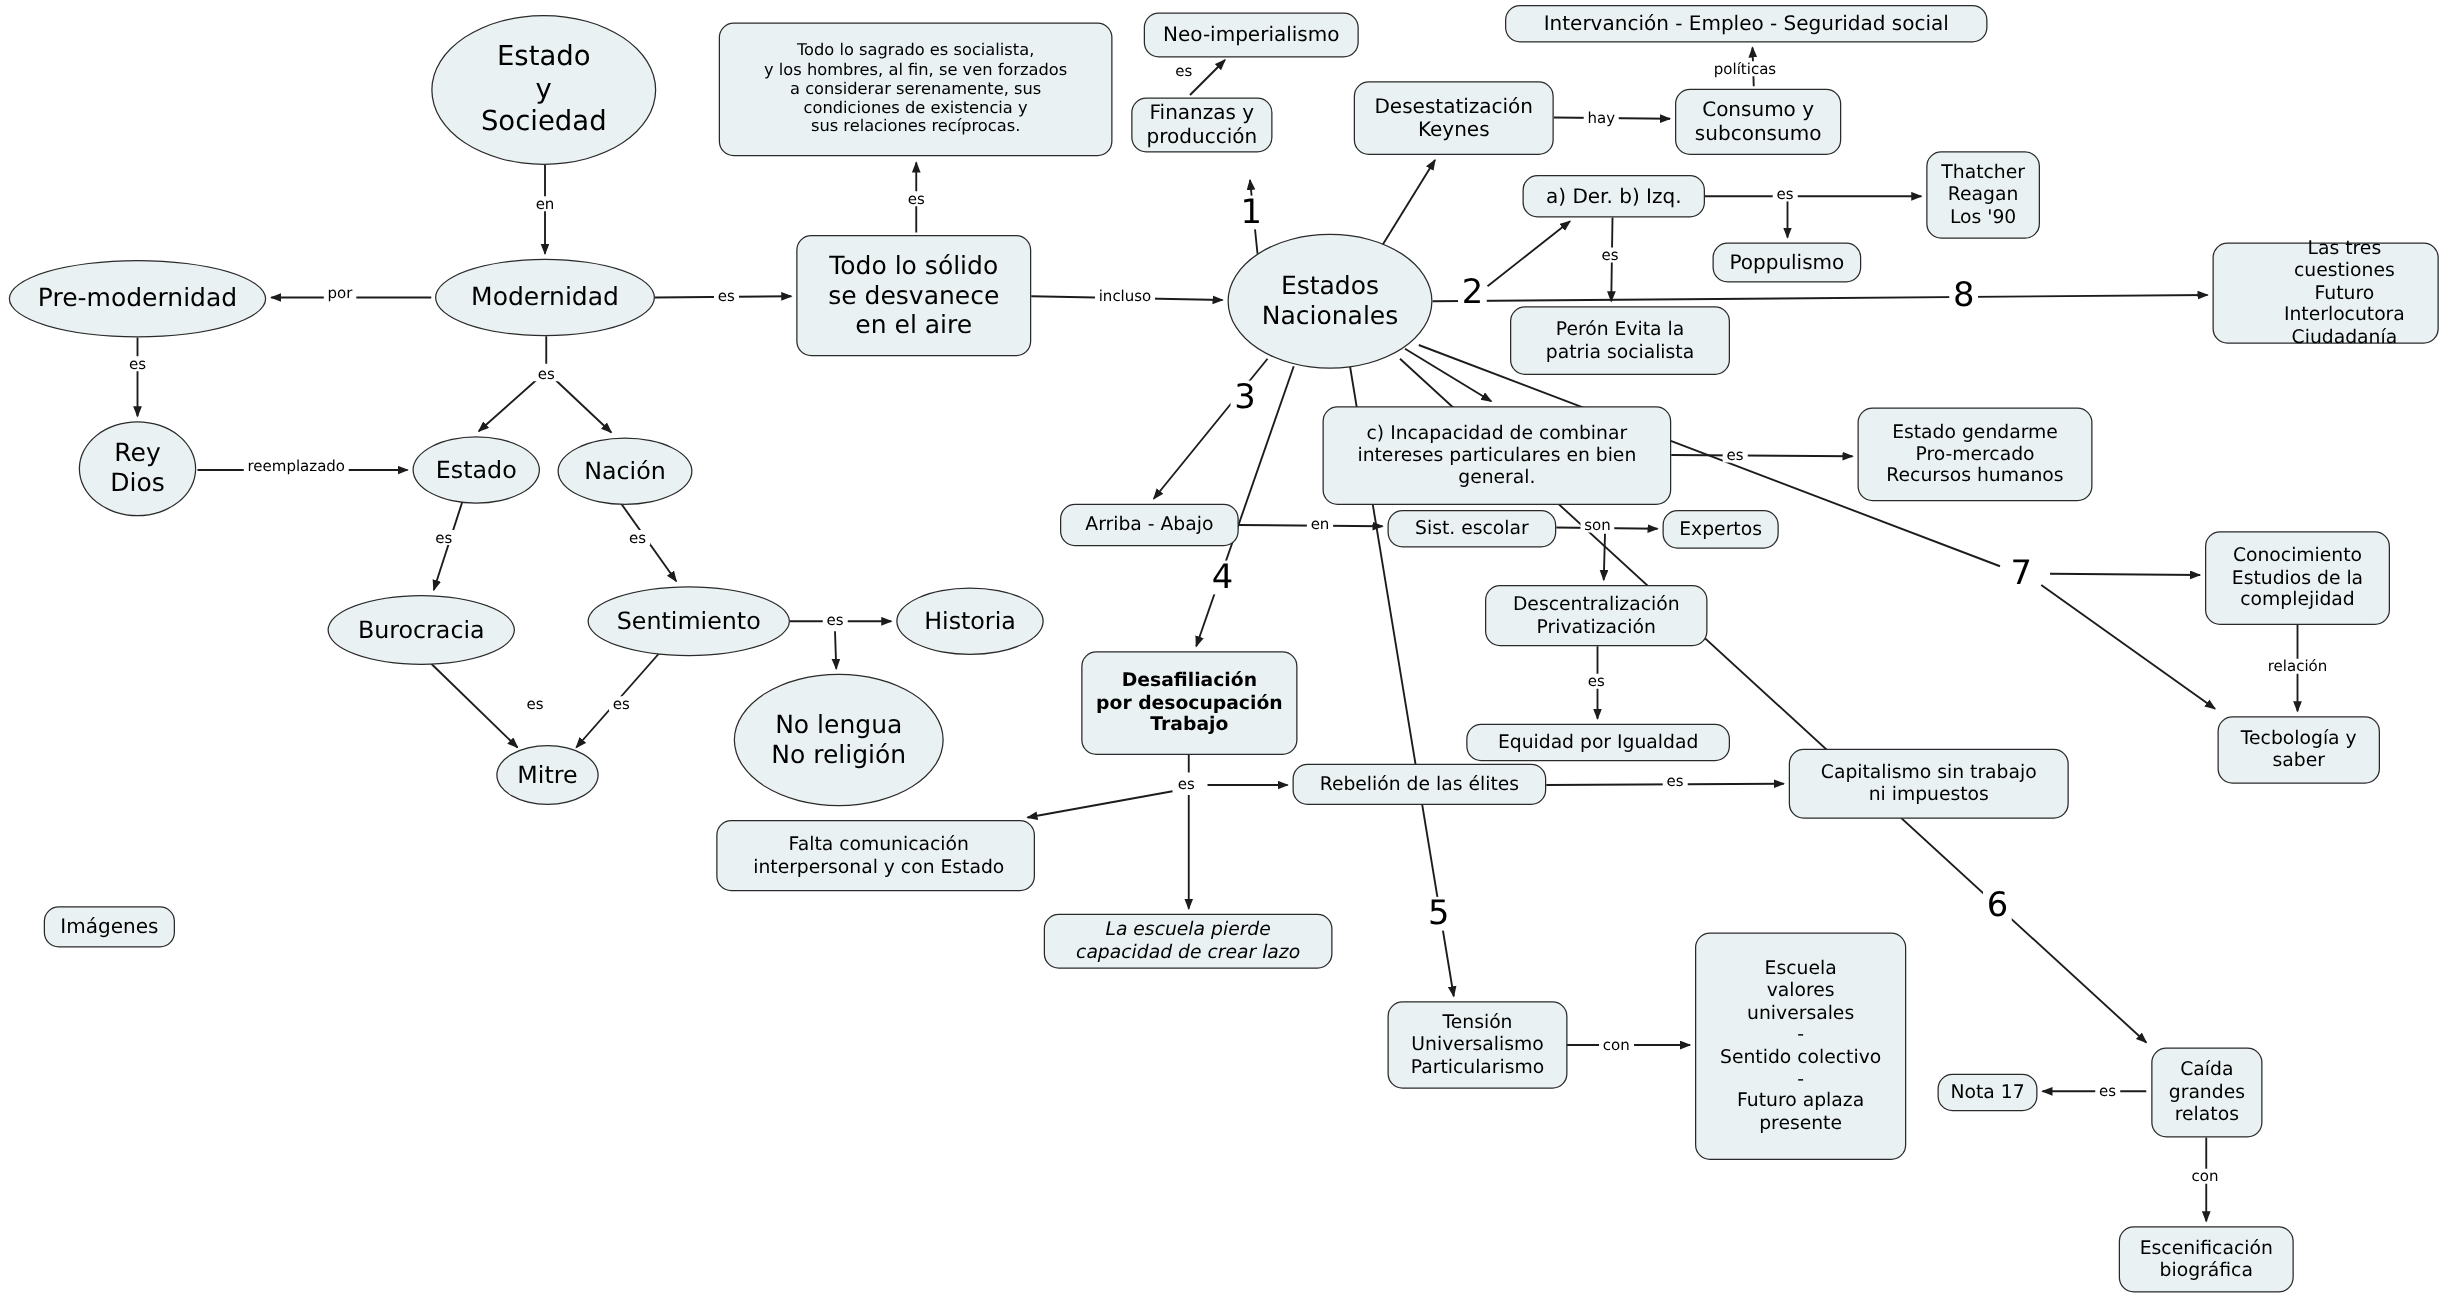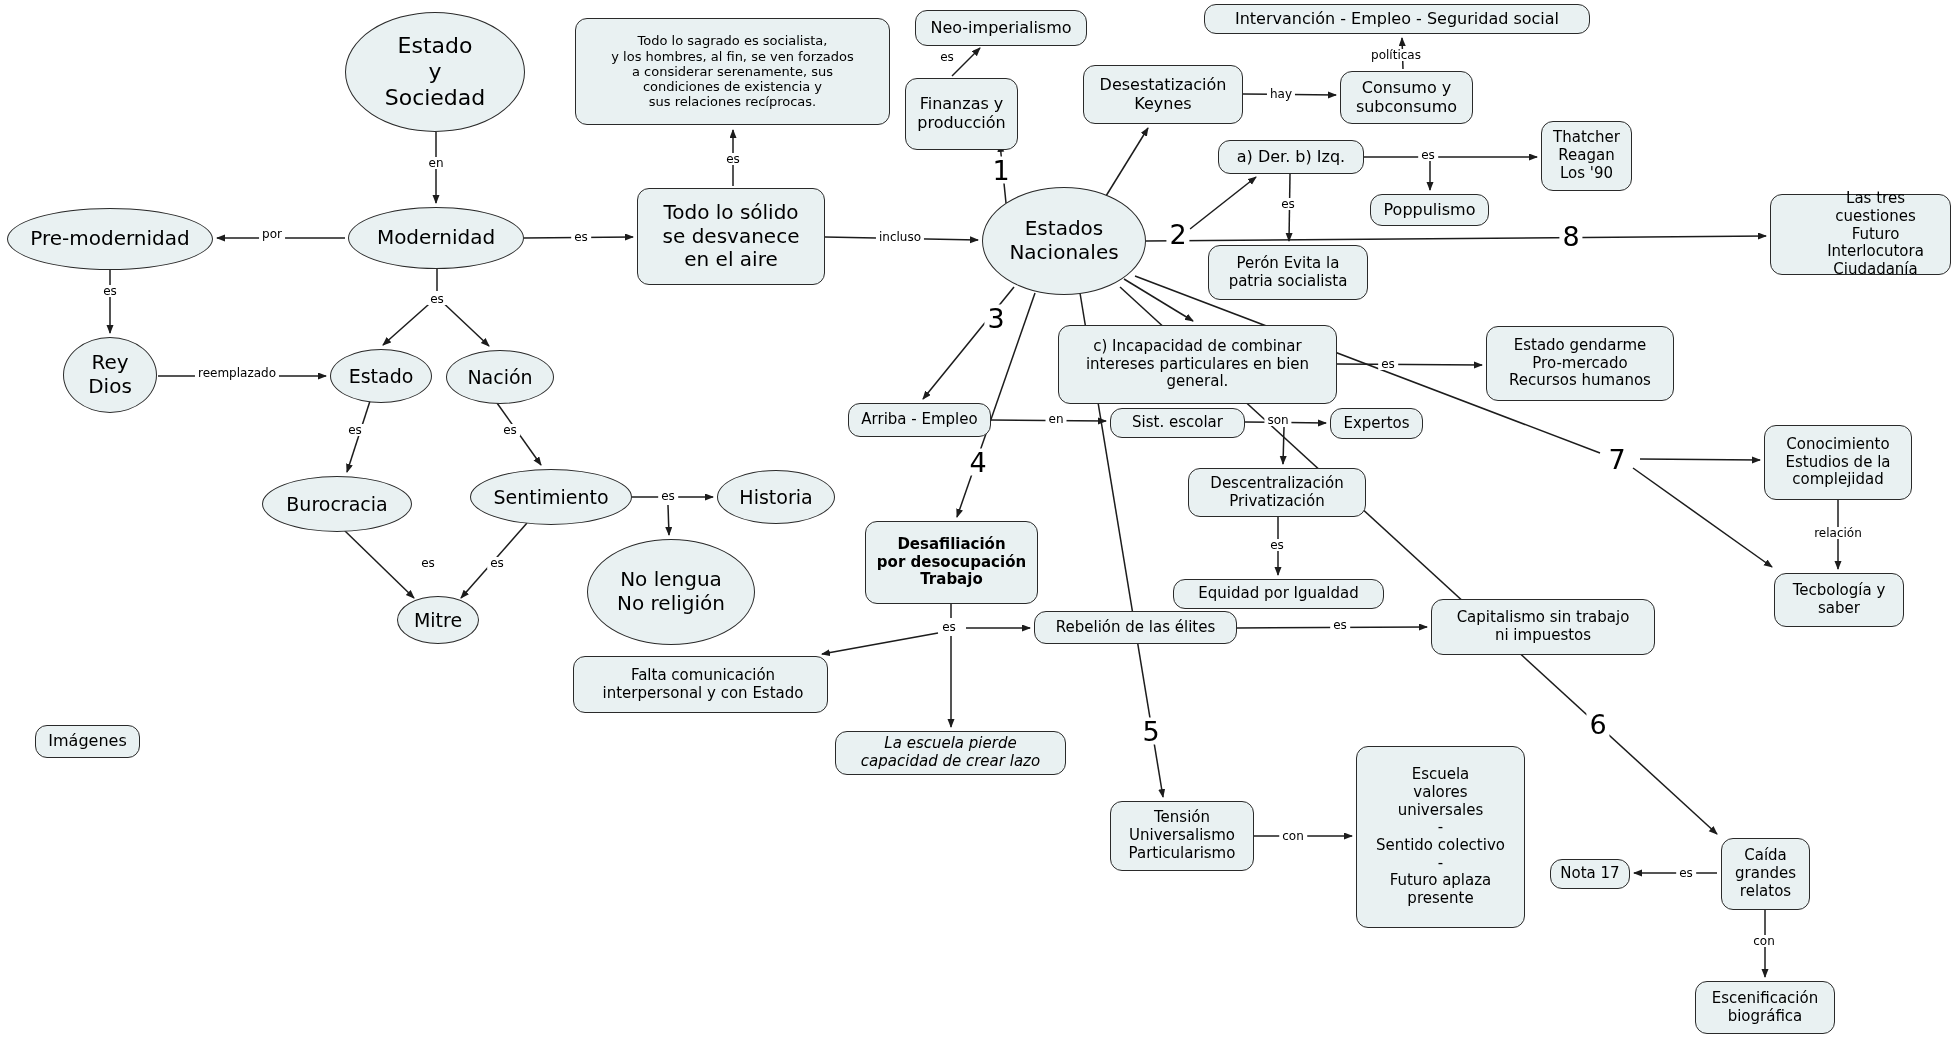--- a/index.html
+++ b/index.html
@@ -79,56 +79,56 @@
   <div id="nodes-layer">
       <div class="node ellipse" style="left: 345px; top: 12px; width: 180px; height: 120px; font-size: 22px;">Estado
 y
 Sociedad</div>
       <div class="node rect" style="left: 575px; top: 18px; width: 315px; height: 107px; font-size: 13px;">Todo lo sagrado es socialista,
 y los hombres, al fin, se ven forzados
 a considerar serenamente, sus
 condiciones de existencia y
 sus relaciones recíprocas.</div>
       <div class="node rect" style="left: 915px; top: 10px; width: 172px; height: 36px; font-size: 16px;">Neo-imperialismo</div>
-      <div class="node rect" style="left: 905px; top: 78px; width: 113px; height: 72px; font-size: 16px;">Finanzas y
+      <div class="node rect" style="left: 905px; top: 78px; width: 113px; height: 44px; font-size: 16px;">Finanzas y
 producción</div>
       <div class="node rect" style="left: 1204px; top: 4px; width: 386px; height: 30px; font-size: 16px;">Intervanción - Empleo - Seguridad social</div>
       <div class="node rect" style="left: 1083px; top: 65px; width: 160px; height: 59px; font-size: 16px;">Desestatización
 Keynes</div>
       <div class="node rect" style="left: 1340px; top: 71px; width: 133px; height: 53px; font-size: 16px;">Consumo y
 subconsumo</div>
       <div class="node ellipse" style="left: 7px; top: 208px; width: 206px; height: 62px; font-size: 20px;">Pre-modernidad</div>
       <div class="node ellipse" style="left: 348px; top: 207px; width: 176px; height: 62px; font-size: 20px;">Modernidad</div>
       <div class="node rect" style="left: 637px; top: 188px; width: 188px; height: 97px; font-size: 20px;">Todo lo sólido
 se desvanece
 en el aire</div>
       <div class="node ellipse" style="left: 982px; top: 187px; width: 164px; height: 108px; font-size: 20px;">Estados
 Nacionales</div>
       <div class="node rect" style="left: 1218px; top: 140px; width: 146px; height: 34px; font-size: 16px;">a) Der. b) Izq.</div>
       <div class="node rect" style="left: 1370px; top: 194px; width: 119px; height: 32px; font-size: 16px;">Poppulismo</div>
       <div class="node rect" style="left: 1541px; top: 121px; width: 91px; height: 70px; font-size: 15px;">Thatcher
 Reagan
 Los '90</div>
-      <div class="node rect" style="left: 1208px; top: 245px; width: 160px; height: 55px; font-size: 15px;">Perón Evita la
+      <div class="node rect" style="left: 1208px; top: 245px; width: 176px; height: 55px; font-size: 15px;">Perón Evita la
 patria socialista</div>
       <div class="node rect" style="left: 1770px; top: 194px; width: 181px; height: 81px; font-size: 15px; padding-left: 35px;">Las tres cuestiones
 Futuro
 Interlocutora
 Ciudadanía</div>
       <div class="node ellipse" style="left: 63px; top: 337px; width: 94px; height: 76px; font-size: 20px;">Rey
 Dios</div>
       <div class="node ellipse" style="left: 330px; top: 349px; width: 102px; height: 54px; font-size: 19px;">Estado</div>
       <div class="node ellipse" style="left: 446px; top: 350px; width: 108px; height: 54px; font-size: 19px; text-align: right;">Nación</div>
       <div class="node rect" style="left: 1058px; top: 325px; width: 279px; height: 79px; font-size: 15px;">c) Incapacidad de combinar
 intereses particulares en bien
 general.</div>
       <div class="node rect" style="left: 1486px; top: 326px; width: 188px; height: 75px; font-size: 15px;">Estado gendarme
 Pro-mercado
 Recursos humanos</div>
-      <div class="node rect" style="left: 848px; top: 403px; width: 143px; height: 34px; font-size: 15px;">Arriba - Empleo</div>
+      <div class="node rect" style="left: 848px; top: 403px; width: 143px; height: 34px; font-size: 15px;">Arriba - Abajo</div>
       <div class="node rect" style="left: 1110px; top: 408px; width: 135px; height: 30px; font-size: 15px;">Sist. escolar</div>
       <div class="node rect" style="left: 1330px; top: 408px; width: 93px; height: 31px; font-size: 15px;">Expertos</div>
       <div class="node rect" style="left: 1188px; top: 468px; width: 178px; height: 49px; font-size: 15px;">Descentralización
 Privatización</div>
       <div class="node rect" style="left: 1764px; top: 425px; width: 148px; height: 75px; font-size: 15px;">Conocimiento
 Estudios de la
 complejidad</div>
       <div class="node ellipse" style="left: 262px; top: 476px; width: 150px; height: 56px; font-size: 19px;">Burocracia</div>
       <div class="node ellipse" style="left: 470px; top: 469px; width: 162px; height: 56px; font-size: 19px;">Sentimiento</div>
       <div class="node ellipse" style="left: 717px; top: 470px; width: 118px; height: 54px; font-size: 19px;">Historia</div>

